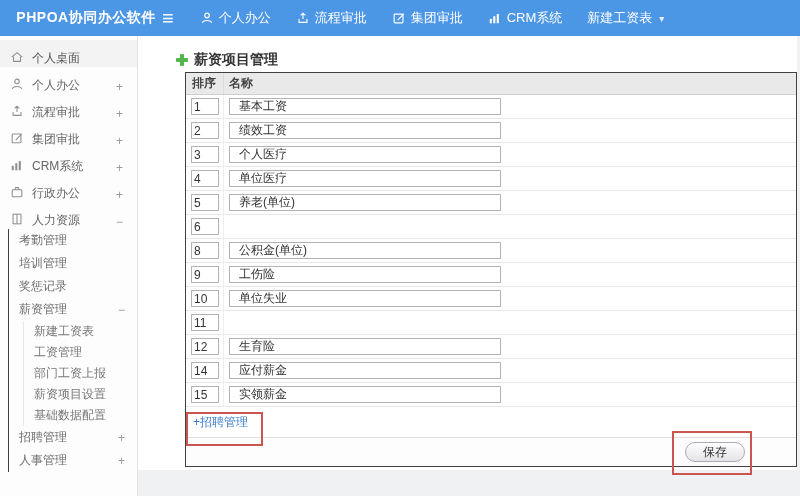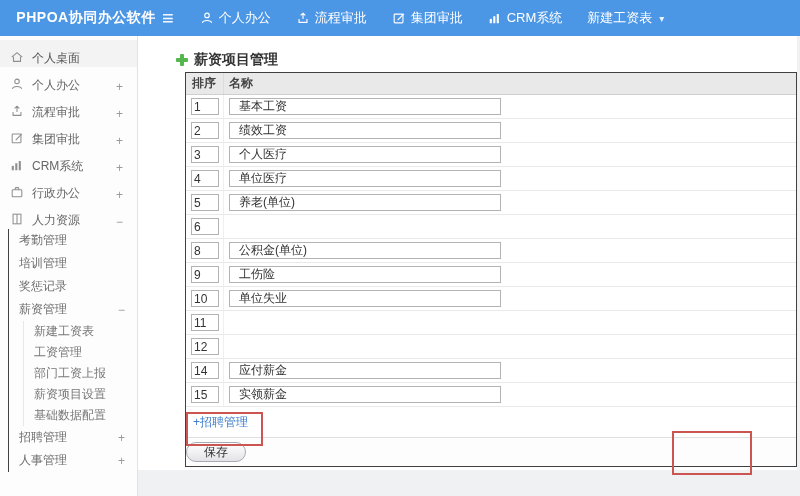--- a/index.html
+++ b/index.html
@@ -50,21 +50,21 @@
   input.name  { width:252px; height:15px; border:1px solid #b3b3b3; padding:0 9px;
                 font-size:12px; color:#333; font-family:inherit; }
 
   .add-row { position:relative; height:30px; display:flex; align-items:center;
              border-bottom:1px solid #e0e0e0; }
   .add-link { color:#3d7dcc; font-size:12px; margin-left:7px; cursor:pointer; text-decoration:none; }
   .anno-add { position:absolute; left:0; top:5px; width:73px; height:30px;
               border:2px solid #cb5550; pointer-events:none; z-index:5; }
 
   .footer-row { position:relative; height:28px; display:flex; align-items:center;
-                justify-content:flex-start; padding-right:51px; background:#fdfdfd; }
+                justify-content:flex-end; padding-right:51px; background:#fdfdfd; }
   .save-btn { width:58px; height:18px; border:1px solid #a9aab4; border-radius:10px;
               background:linear-gradient(#ffffff,#e4e4e8); font-size:12px; color:#333;
               font-family:inherit; line-height:15px; cursor:pointer; }
   .anno-save { position:absolute; right:44px; top:-7px; width:76px; height:40px;
                border:2px solid #cb5550; pointer-events:none; z-index:5; }
 
   .bottom-strip { flex:1; background:#f0f1f2; }
 </style>
 </head>
 <body>
@@ -294,20 +294,21 @@
         </div>
         <div class="trow">
           <div class="td-order">
               <input class="order" value="11" style="">
             </div>
         </div>
         <div class="trow">
           <div class="td-order">
               <input class="order" value="12" style="">
             </div>
+          <div class="td-name"><input class="name" value="生育险" style=""></div>
         </div>
         <div class="trow">
           <div class="td-order">
               <input class="order" value="14" style="">
             </div>
           <div class="td-name"><input class="name" value="应付薪金" style=""></div>
         </div>
         <div class="trow">
           <div class="td-order">
               <input class="order" value="15" style="">

